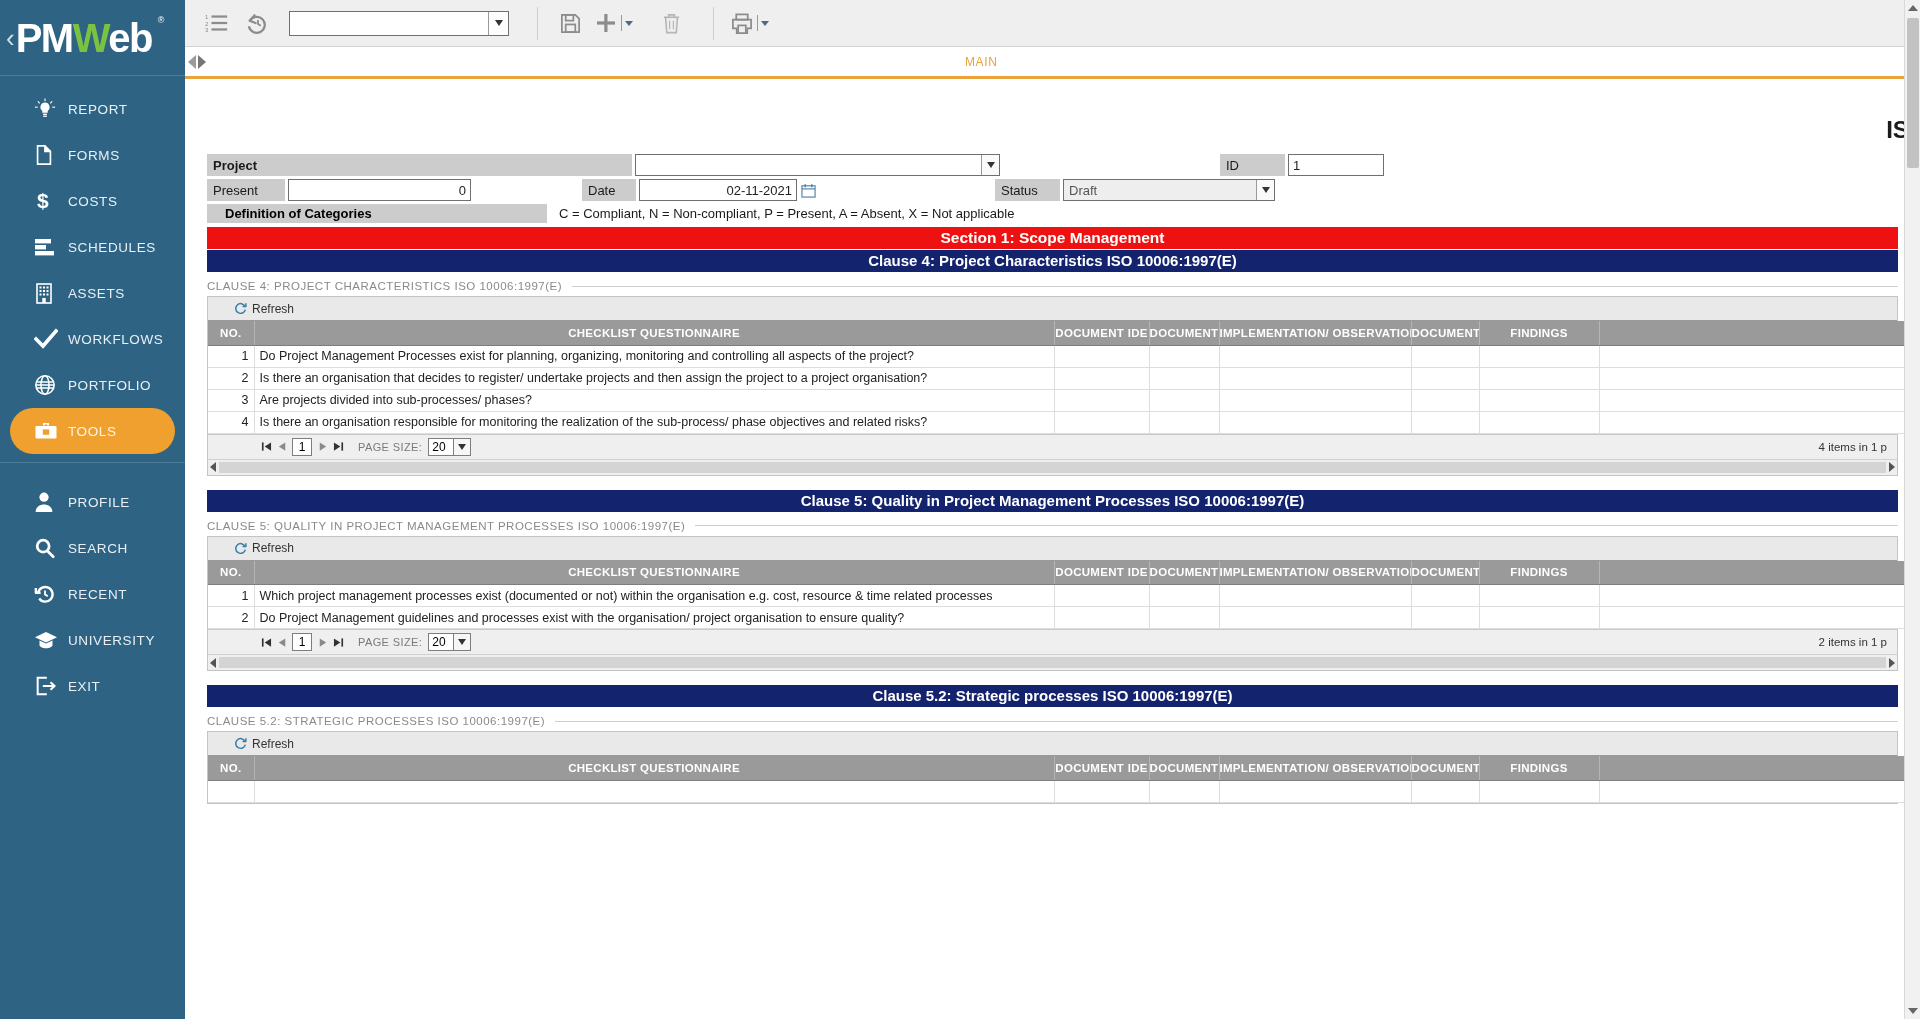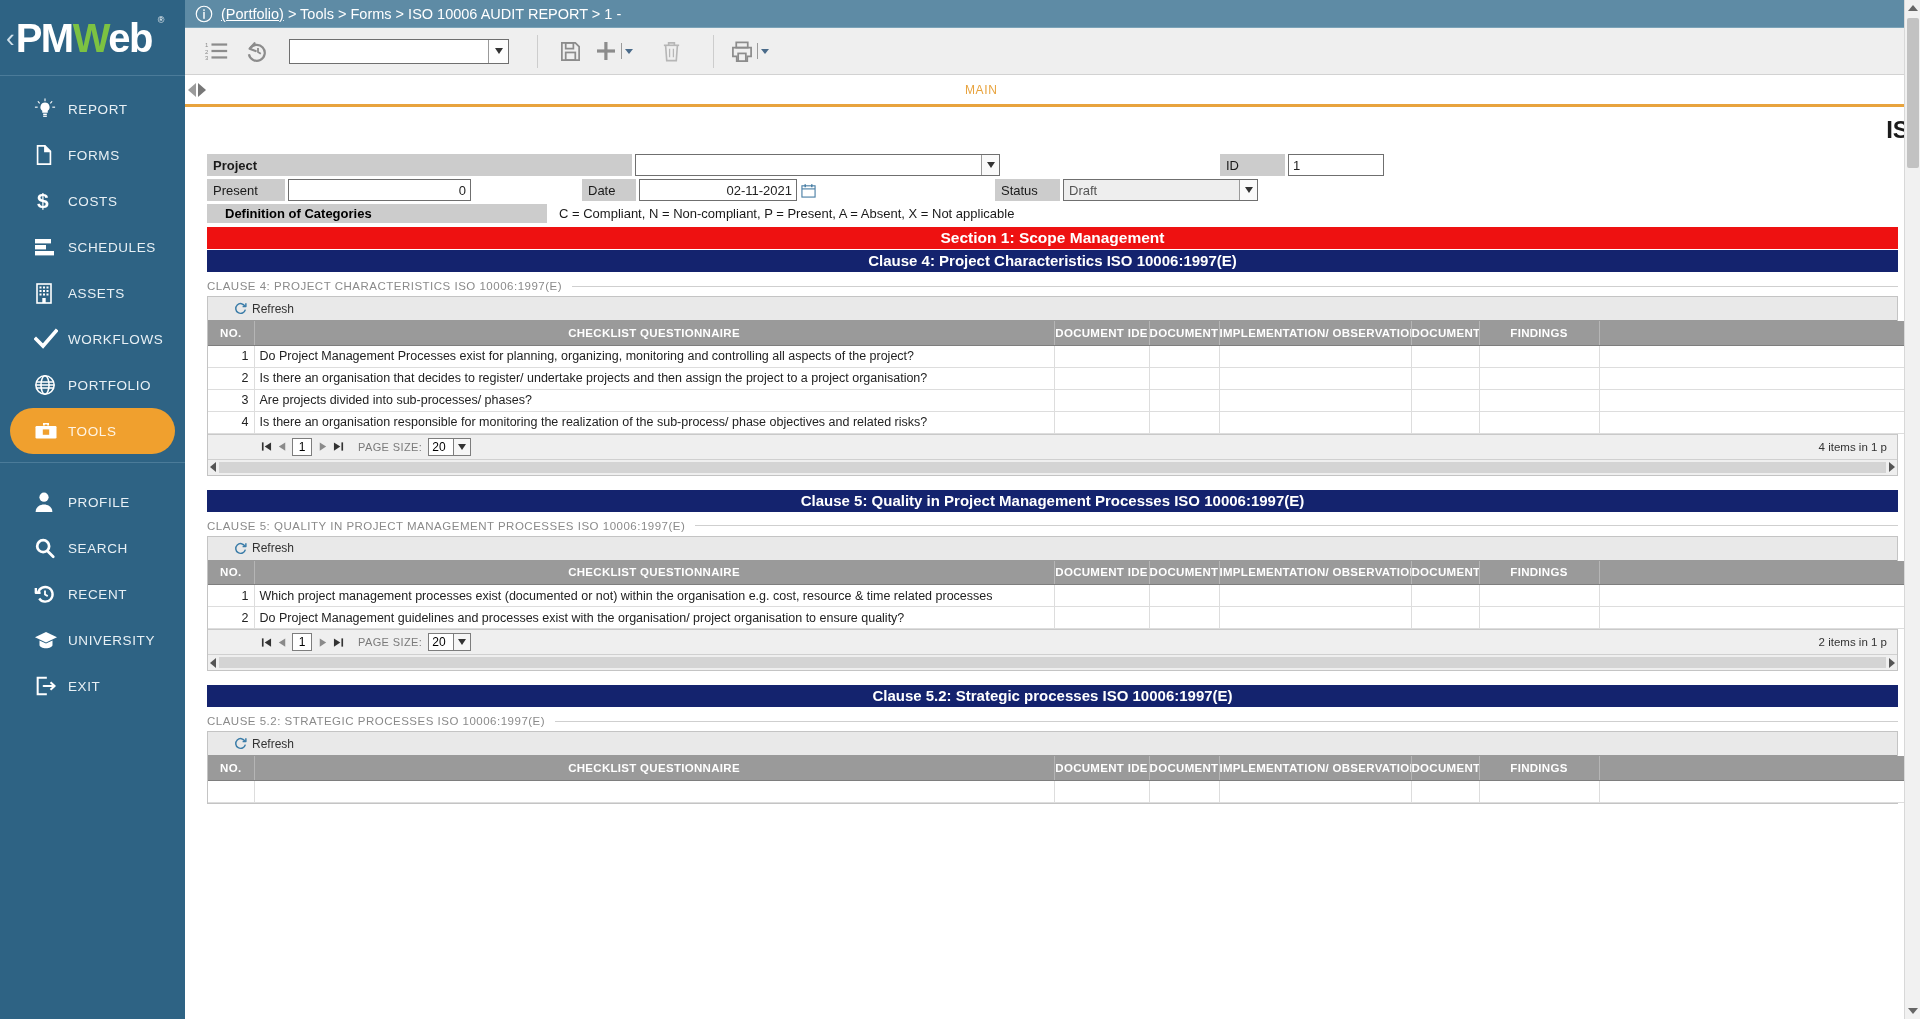--- a/index.html
+++ b/index.html
@@ -448,30 +448,20 @@
             <path d="M18 8l4.5 4-4.5 4" stroke-linejoin="round"></path>
           </svg>
       </span>
       <span class="nav-label">EXIT</span>
     </div>
   </div>
 </div>
 
 <div id="main">
 
-  <div id="crumb-bar">
-    <span class="info-ico">
-      <svg width="18" height="18" viewBox="0 0 20 20" fill="none" stroke="#ffffff" stroke-width="1.3">
-          <circle cx="10" cy="10" r="8.6"></circle>
-          <circle cx="10" cy="5.6" r="1" fill="#fff" stroke="none"></circle>
-          <path d="M10 8.4v6.4" stroke-linecap="round" stroke-width="1.6"></path>
-        </svg>
-    </span>
-    <span id="crumb-text"><span class="crumb-link">(Portfolio)</span><span> &gt; Tools &gt; Forms &gt; ISO 10006 AUDIT REPORT &gt; 1 -</span></span>
-  </div>
 
   <div id="toolbar">
     <div class="tb-btn">
       <svg width="24" height="22" viewBox="0 0 26 22" fill="#8c8c8c">
           <text x="0" y="7" font-size="6.5" font-family="Liberation Sans, sans-serif">1</text>
           <text x="0" y="14" font-size="6.5" font-family="Liberation Sans, sans-serif">2</text>
           <text x="0" y="21" font-size="6.5" font-family="Liberation Sans, sans-serif">3</text>
           <rect x="7" y="2.8" width="17" height="2.4"></rect>
           <rect x="7" y="9.8" width="17" height="2.4"></rect>
           <rect x="7" y="16.8" width="17" height="2.4"></rect>
@@ -560,21 +550,21 @@
         <div class="inp num" style="width:158px;margin-left:3px">02-11-2021</div>
         <span style="display:flex;align-items:center;margin-left:4px">
           <svg width="15" height="15" viewBox="0 0 16 16" fill="none" stroke="#4a7fa5" stroke-width="1.2">
               <rect x="1" y="3" width="14" height="12"></rect>
               <path d="M1 6.3h14"></path>
               <path d="M4.5 1.4v3M11.5 1.4v3" stroke-width="1.6"></path>
             </svg>
         </span>
         <div style="width:179px"></div>
         <div class="lbl thin" style="width:65px;height:22px">Status</div>
-        <div class="combo-box disabled" style="width:195px;margin-left:3px">
+        <div class="combo-box disabled" style="width:212px;margin-left:3px">
           <div class="cfill">Draft</div>
           <div class="carrow">
               <span class="caret-dn"></span>
             </div>
         </div>
       </div>
 
       <div class="defcat-row">
         <div class="defcat-lbl">Definition of Categories</div>
         <div class="defcat-txt">C = Compliant, N = Non-compliant, P = Present, A = Absent, X = Not applicable</div>

